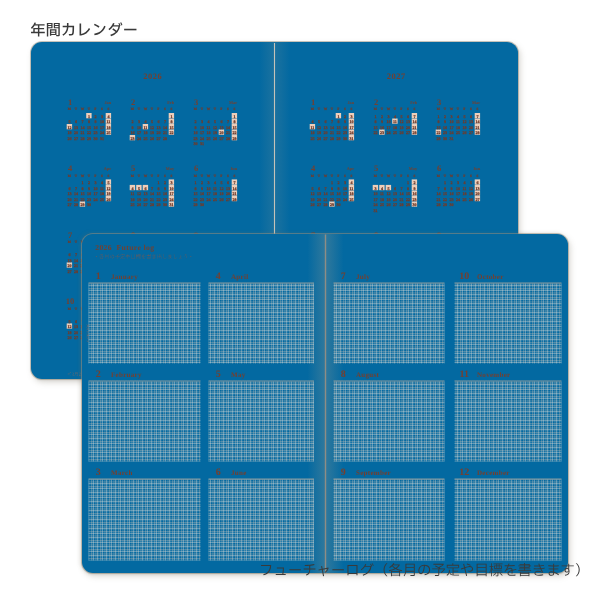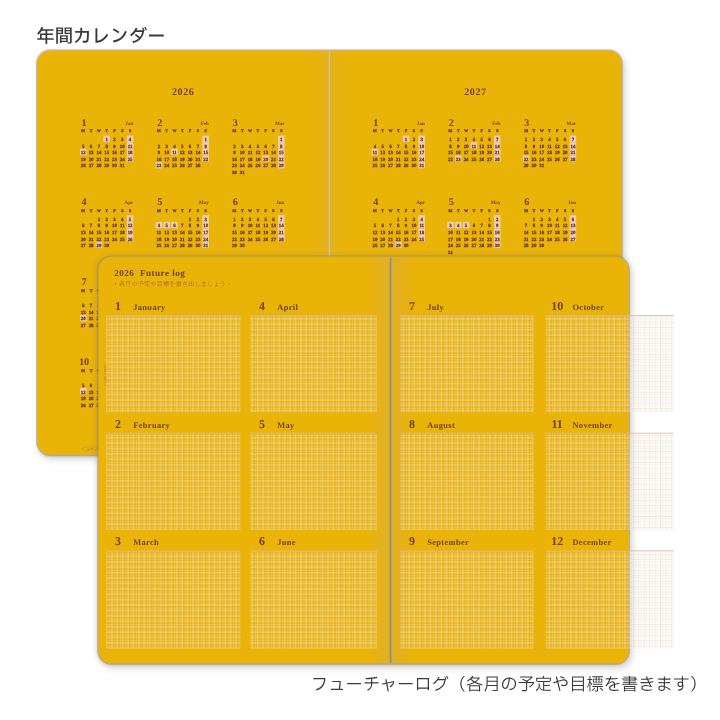--- a/index.html
+++ b/index.html
@@ -1,16 +1,16 @@
 <!DOCTYPE html>
 <html><head><meta charset="utf-8"><style>
 *{margin:0;padding:0}
 html,body{width:600px;height:600px;background:#fff;overflow:hidden}
 body{position:relative;font-family:"Liberation Sans",sans-serif}
-.page{position:absolute;background:#eab308;border-radius:11px;
+.page{position:absolute;background:#0369a1;border-radius:11px;
 box-shadow:0 0 0 1px rgba(150,144,128,0.5), 2px 3px 6px rgba(125,118,102,0.32), 0 1px 2px rgba(125,118,102,0.28)}
 svg{display:block}
 </style></head><body>
 <svg style="position:absolute;left:30.3px;top:21.5px" width="110" height="18" viewBox="0 0 110 18">
     <path transform="translate(0.20,13.40) scale(0.015400,-0.015400)" d="M947 229V144H595V-77H501V144H53V229H200V483H501V636H294Q221 510 116 420L48 492Q213 635 280 836L375 818Q358 764 338 721H934V636H595V483H901V398H595V229ZM294 398V229H501V398Z" fill="#3a3a3a"></path>
     <path transform="translate(15.60,13.40) scale(0.015400,-0.015400)" d="M81 809H452V463H172V-71H81ZM532 809H919V32Q919 -16 895.0 -38.0Q871 -60 820 -60H696L680 19H828V463H532ZM170 670H369V740H170ZM615 670H830V740H615ZM170 532H369V605H170ZM615 532H830V605H615ZM280 392H707V22H368V-29H280ZM621 243V324H367V243ZM367 179V90H621V179Z" fill="#3a3a3a"></path>
     <path transform="translate(31.00,13.40) scale(0.015400,-0.015400)" d="M850 623V551Q850 418 844.0 306.5Q838 195 828 132Q815 54 774.0 23.0Q733 -8 648 -8H525L504 92H630Q681 92 702.5 108.5Q724 125 731 171Q738 225 743.0 318.5Q748 412 748 497V527H483Q468 327 387.0 197.5Q306 68 152 -26L89 59Q182 115 242.5 179.0Q303 243 337.5 327.5Q372 412 382 527H109V623H386V628V802H487V626V623Z" fill="#3a3a3a"></path>
     <path transform="translate(46.40,13.40) scale(0.015400,-0.015400)" d="M204 -8V769H308V95Q463 120 596.0 216.0Q729 312 814 473L895 408Q800 235 646.0 126.0Q492 17 303 -8Z" fill="#3a3a3a"></path>
     <path transform="translate(61.80,13.40) scale(0.015400,-0.015400)" d="M441 498Q302 594 138 669L191 761Q351 686 500 587ZM154 110Q329 142 450.5 204.0Q572 266 657.5 369.5Q743 473 808 633L899 574Q831 409 735.5 295.5Q640 182 505.0 110.5Q370 39 183 4Z" fill="#3a3a3a"></path>
     <path transform="translate(77.20,13.40) scale(0.015400,-0.015400)" d="M905 846Q955 759 988 673L925 648Q888 741 840 821ZM786 813Q835 728 870 639L838 627Q816 371 662.0 197.0Q508 23 249 -48L202 47Q417 105 548 225Q447 310 331 388L393 460Q502 389 615 299Q703 412 731 571H373Q328 504 274.0 448.0Q220 392 144 335L79 416Q185 492 259.0 587.5Q333 683 380 799L478 772Q456 719 427 665H782Q748 740 719 788Z" fill="#3a3a3a"></path>
@@ -1079,21 +1079,21 @@
       <path transform="translate(40.60,333.80) scale(0.004600,-0.004600)" d="M249 -14Q171 -14 118.5 19.0Q66 52 48 118Q53 131 62.0 138.0Q71 145 84 145Q99 145 108.0 135.5Q117 126 124 103L155 13L119 47Q145 32 172.5 24.0Q200 16 234 16Q319 16 365.5 64.5Q412 113 412 192Q412 273 365.0 318.0Q318 363 224 363H177V397H219Q293 397 341.5 439.5Q390 482 390 560Q390 628 354.0 667.5Q318 707 250 707Q220 707 192.5 701.0Q165 695 134 678L172 708L143 622Q136 600 127.0 591.5Q118 583 101 583Q90 583 81.0 588.5Q72 594 68 607Q79 654 108.0 682.5Q137 711 177.0 724.0Q217 737 261 737Q351 737 403.0 689.0Q455 641 455 562Q455 516 432.5 476.5Q410 437 367.5 410.0Q325 383 263 375V384Q334 381 381.0 356.0Q428 331 452.0 288.0Q476 245 476 188Q476 127 446.5 81.5Q417 36 366.0 11.0Q315 -14 249 -14Z" fill="#9a6a55"></path>
       <path transform="translate(43.09,333.80) scale(0.004600,-0.004600)" d="M722 761H712L738 795L811 741Q806 735 793.5 729.0Q781 723 766 721V9Q766 -12 760.5 -29.0Q755 -46 735.0 -57.0Q715 -68 672 -73Q669 -62 663.5 -53.0Q658 -44 647 -38Q635 -31 611.0 -26.0Q587 -21 549 -17V0Q549 0 567.5 -1.5Q586 -3 612.5 -5.0Q639 -7 662.0 -8.5Q685 -10 694 -10Q711 -10 716.5 -4.0Q722 2 722 15ZM258 761V770V788L312 761H302V449Q302 391 297.0 333.5Q292 276 278.0 220.0Q264 164 237.5 112.0Q211 60 168.5 13.5Q126 -33 64 -73L49 -59Q115 -9 156.0 47.5Q197 104 219.0 167.5Q241 231 249.5 301.5Q258 372 258 448ZM277 761H745V731H277ZM277 536H745V506H277ZM265 306H743V277H265Z" fill="#9a6a55"></path>
       <path transform="translate(47.69,333.80) scale(0.004600,-0.004600)" d="M65 0V44Q117 106 166.0 165.5Q215 225 252 268Q305 333 337.5 381.0Q370 429 385.0 469.5Q400 510 400 551Q400 626 361.5 666.5Q323 707 253 707Q224 707 195.0 699.0Q166 691 132 669L171 702L142 606Q135 583 125.5 573.0Q116 563 101 563Q88 563 79.0 570.5Q70 578 66 591Q76 640 106.0 672.0Q136 704 179.0 720.5Q222 737 269 737Q365 737 414.5 688.5Q464 640 464 551Q464 507 445.0 464.5Q426 422 383.5 367.5Q341 313 269 233Q254 217 228.0 187.0Q202 157 168.5 119.0Q135 81 100 41L108 70V56H498V0Z" fill="#9a6a55"></path>
       <path transform="translate(50.20,333.80) scale(0.004600,-0.004600)" d="M237 400H771V370H237ZM237 49H771V20H237ZM748 738H738L767 772L836 718Q831 712 819.0 706.5Q807 701 792 698V-41Q792 -44 785.5 -48.5Q779 -53 770.5 -57.0Q762 -61 754 -61H748ZM209 738V764L258 738H767V708H252V-46Q252 -49 247.5 -53.5Q243 -58 235.5 -61.5Q228 -65 218 -65H209Z" fill="#9a6a55"></path>
       <path transform="translate(54.80,333.80) scale(0.004600,-0.004600)" d="M519 38H870V8H519ZM769 672Q830 633 868.5 595.0Q907 557 927.5 523.5Q948 490 954.0 463.5Q960 437 955.5 420.5Q951 404 939.0 400.0Q927 396 912 408Q905 449 879.5 496.0Q854 543 821.0 587.5Q788 632 757 664ZM639 833 726 812Q723 803 714.0 796.5Q705 790 689 790Q673 743 649.5 685.5Q626 628 598.0 570.0Q570 512 541 461H520Q543 515 565.0 580.0Q587 645 606.5 711.0Q626 777 639 833ZM492 327V353L547 327H851L876 357L936 310Q931 304 922.0 300.5Q913 297 898 295V-51Q898 -54 886.5 -61.0Q875 -68 861 -68H854V298H535V-55Q535 -58 525.0 -65.0Q515 -72 498 -72H492ZM418 487Q460 488 535.0 491.5Q610 495 704.5 500.5Q799 506 901 513L902 495Q821 483 713.5 469.0Q606 455 465 439Q461 431 454.0 426.5Q447 422 440 420ZM41 595H397V565H50ZM229 829 306 811Q304 801 295.5 795.5Q287 790 268 790Q260 750 246.0 693.5Q232 637 214.5 572.0Q197 507 177.5 440.5Q158 374 139.5 312.0Q121 250 104 200Q96 195 82.5 195.0Q69 195 55 199Q71 242 91.0 304.0Q111 366 132.0 437.5Q153 509 172.0 581.5Q191 654 206.0 718.5Q221 783 229 829ZM118 299Q202 264 259.0 226.0Q316 188 349.5 151.0Q383 114 398.0 83.5Q413 53 412.5 32.0Q412 11 401.0 3.5Q390 -4 372 7Q362 45 334.0 85.0Q306 125 268.0 162.5Q230 200 188.0 232.5Q146 265 107 287ZM353 595H344L375 628L435 572Q430 566 422.0 564.0Q414 562 398 560Q387 464 366.5 374.0Q346 284 308.5 203.5Q271 123 207.0 55.0Q143 -13 45 -64L35 -49Q123 5 181.0 74.5Q239 144 273.5 226.5Q308 309 326.5 402.0Q345 495 353 595Z" fill="#9a6a55"></path>
       <path transform="translate(59.40,333.80) scale(0.004600,-0.004600)" d="M394 -40Q326 -40 280.0 -9.5Q234 21 234 69Q234 108 265.0 134.0Q296 160 347.0 173.5Q398 187 458 187Q528 187 587.0 173.0Q646 159 692.0 138.5Q738 118 769.0 98.0Q800 78 813 65Q826 53 832.0 42.5Q838 32 838 21Q838 11 832.5 6.0Q827 1 818 1Q807 1 797.5 8.0Q788 15 776 26Q738 62 684.5 90.5Q631 119 568.5 135.0Q506 151 441 151Q362 151 316.0 127.0Q270 103 270 71Q270 44 297.0 23.5Q324 3 378 3Q446 3 477.5 19.0Q509 35 518.5 68.0Q528 101 528 152Q528 172 525.5 212.5Q523 253 520.5 309.0Q518 365 518 432Q518 474 519.0 519.0Q520 564 521.0 603.5Q522 643 523.0 669.0Q524 695 524 699Q524 714 520.5 719.0Q517 724 505 728Q489 732 472.5 733.0Q456 734 432 735L429 759Q442 764 457.5 767.0Q473 770 490 770Q508 770 530.0 762.0Q552 754 568.5 743.0Q585 732 585 721Q585 705 578.0 696.0Q571 687 568 667Q564 643 560.0 613.5Q556 584 553.5 543.0Q551 502 551 441Q551 362 556.5 296.0Q562 230 567.0 179.5Q572 129 572 94Q572 30 523.5 -5.0Q475 -40 394 -40ZM393 348Q340 348 303.0 358.5Q266 369 249.5 390.5Q233 412 241.0 443.0Q249 474 286 515L310 502Q274 457 275.5 432.5Q277 408 308.5 398.0Q340 388 393 388Q446 388 504.5 393.5Q563 399 617.0 409.0Q671 419 710 432Q733 440 747.5 447.0Q762 454 772 454Q783 454 795.0 447.0Q807 440 807 428Q807 421 800.5 414.5Q794 408 782 403Q758 394 716.0 384.5Q674 375 620.0 367.0Q566 359 507.5 353.5Q449 348 393 348ZM356 539Q311 539 276.5 548.0Q242 557 213.5 577.5Q185 598 158 632L178 648Q202 627 224.0 611.5Q246 596 276.5 587.5Q307 579 356 579Q405 579 459.5 584.5Q514 590 566.5 599.0Q619 608 662.0 618.0Q705 628 730 636Q746 641 759.5 648.0Q773 655 785 655Q796 655 805.0 651.5Q814 648 819.0 643.0Q824 638 824 631Q824 621 816.0 615.5Q808 610 797 606Q775 598 726.0 587.0Q677 576 613.5 565.0Q550 554 482.5 546.5Q415 539 356 539Z" fill="#9a6a55"></path>
       <path transform="translate(64.00,333.80) scale(0.004600,-0.004600)" d="M385 -46Q473 -11 531.0 33.0Q589 77 622.5 129.0Q656 181 670.0 242.0Q684 303 684 372Q684 451 669.0 510.0Q654 569 626.5 602.0Q599 635 562 635Q537 635 507.5 620.5Q478 606 451.5 580.0Q425 554 407 521Q382 474 367.0 428.0Q352 382 352 326Q352 298 355.0 276.5Q358 255 358 235Q358 223 352.5 216.0Q347 209 339 209Q333 209 326.5 212.0Q320 215 314 227Q310 236 306.5 252.5Q303 269 301.5 286.0Q300 303 300 313Q300 355 307.5 410.0Q315 465 325.0 519.5Q335 574 342.5 617.0Q350 660 350 678Q350 702 345.0 718.0Q340 734 327.5 750.0Q315 766 294 789L310 804Q324 798 331.5 793.0Q339 788 348 780Q364 767 376.0 750.5Q388 734 395.0 718.5Q402 703 402 694Q402 681 398.5 669.5Q395 658 390 640Q383 616 378.0 591.0Q373 566 366 531Q363 515 368.0 514.0Q373 513 382 529Q404 569 434.0 600.5Q464 632 498.0 651.0Q532 670 564 670Q625 670 662.0 628.5Q699 587 716.0 519.0Q733 451 733 369Q733 270 702.0 184.5Q671 99 598.0 34.0Q525 -31 398 -70Z" fill="#9a6a55"></path>
       <path transform="translate(68.60,333.80) scale(0.004600,-0.004600)" d="M789 367V369L120 710L139 748L880 369V367L139 -12L120 26Z" fill="#9a6a55"></path>
     </svg>
   </div>
-<div class="page" style="left:82px;top:214px;width:442px;height:339px;box-shadow:0 0 0 1px rgba(150,144,128,0.5), 2px 3px 6px rgba(125,118,102,0.32), 0 1px 2px rgba(125,118,102,0.28), -2px -1px 4px rgba(125,118,102,0.2)">
+<div class="page" style="left:82px;top:234px;width:486px;height:339px;box-shadow:0 0 0 1px rgba(150,144,128,0.5), 2px 3px 6px rgba(125,118,102,0.32), 0 1px 2px rgba(125,118,102,0.28), -2px -1px 4px rgba(125,118,102,0.2)">
     <svg width="486" height="339" viewBox="0 0 486 339">
 <style>
 .fl{font-family:"Liberation Serif",serif;font-size:7.6px;font-weight:bold;letter-spacing:0.4px;fill:#744030}
 .bn{font-family:"Liberation Serif",serif;font-size:10px;font-weight:bold;text-anchor:middle;fill:#744030}
 .bm{font-family:"Liberation Serif",serif;font-size:7px;font-weight:bold;letter-spacing:0.3px;fill:#744030}
 </style>
 <defs>
         <pattern id="gp" width="4.5" height="4.5" patternUnits="userSpaceOnUse">
           <path d="M4.5 0H0V4.5" stroke="#dfccb7" stroke-width="0.55" fill="none"></path>
           <path d="M0 2.25H4.5M2.25 0V4.5" stroke="#f0e6da" stroke-width="0.45" fill="none"></path>

